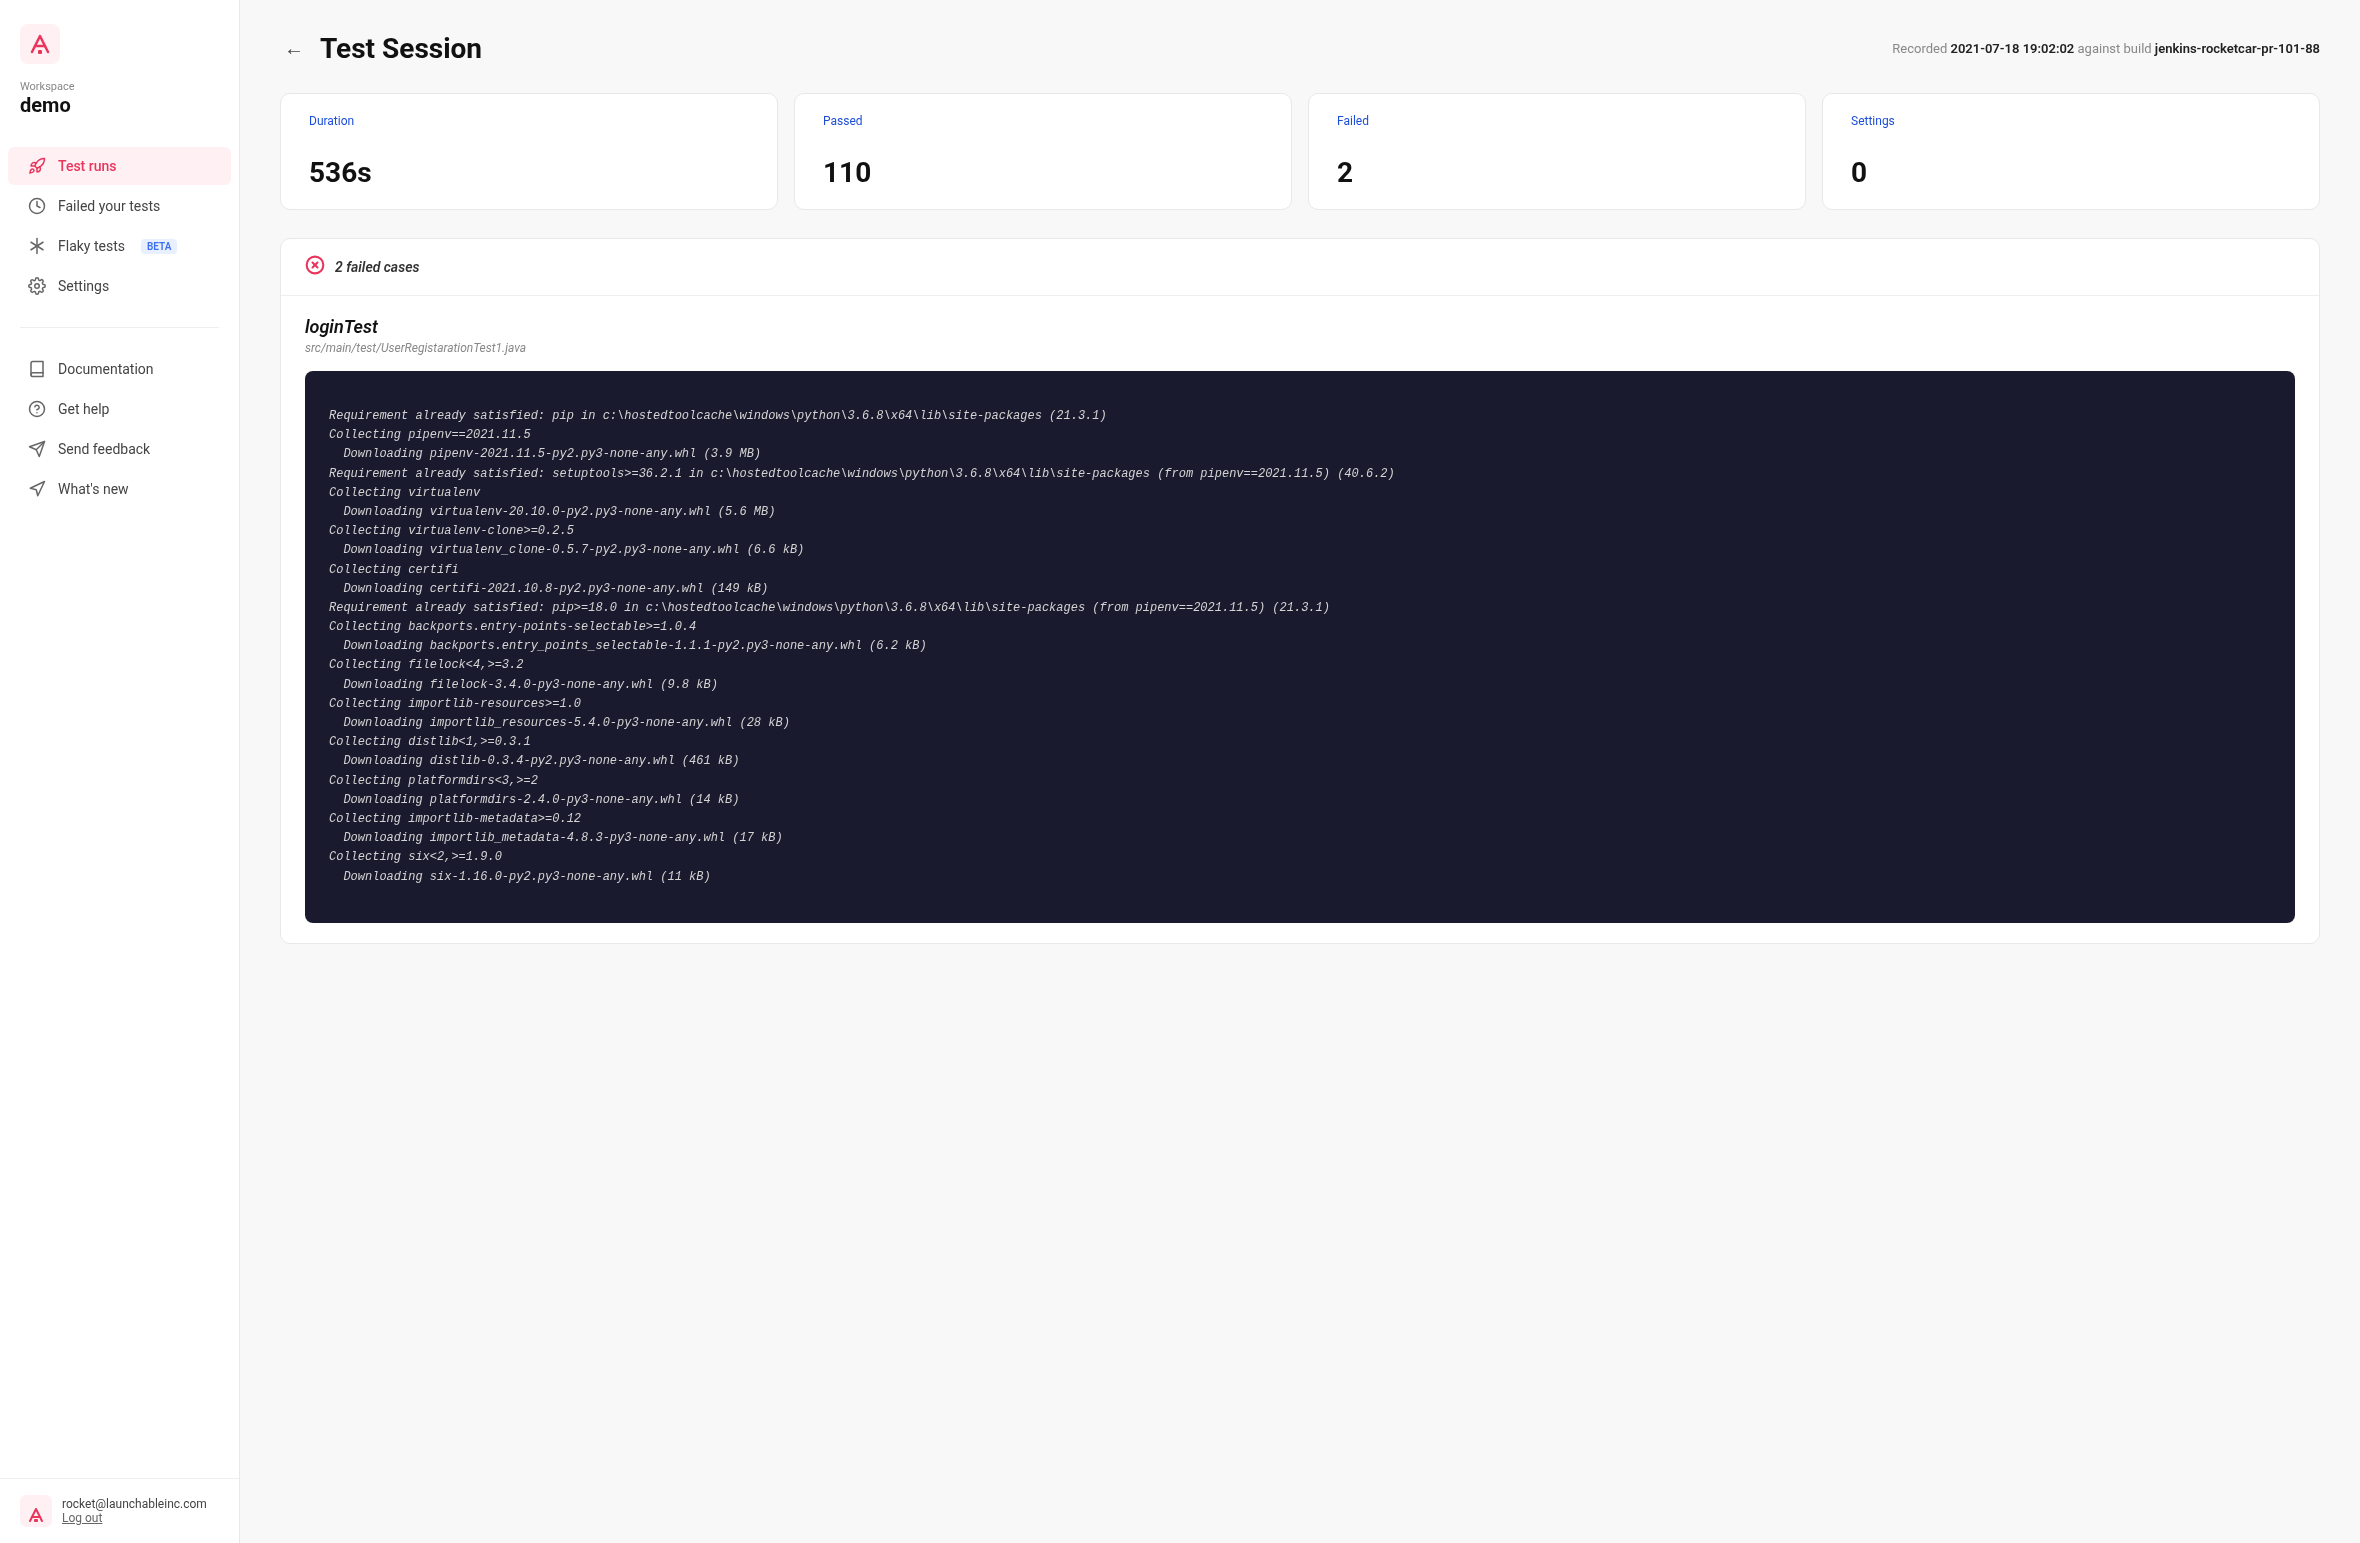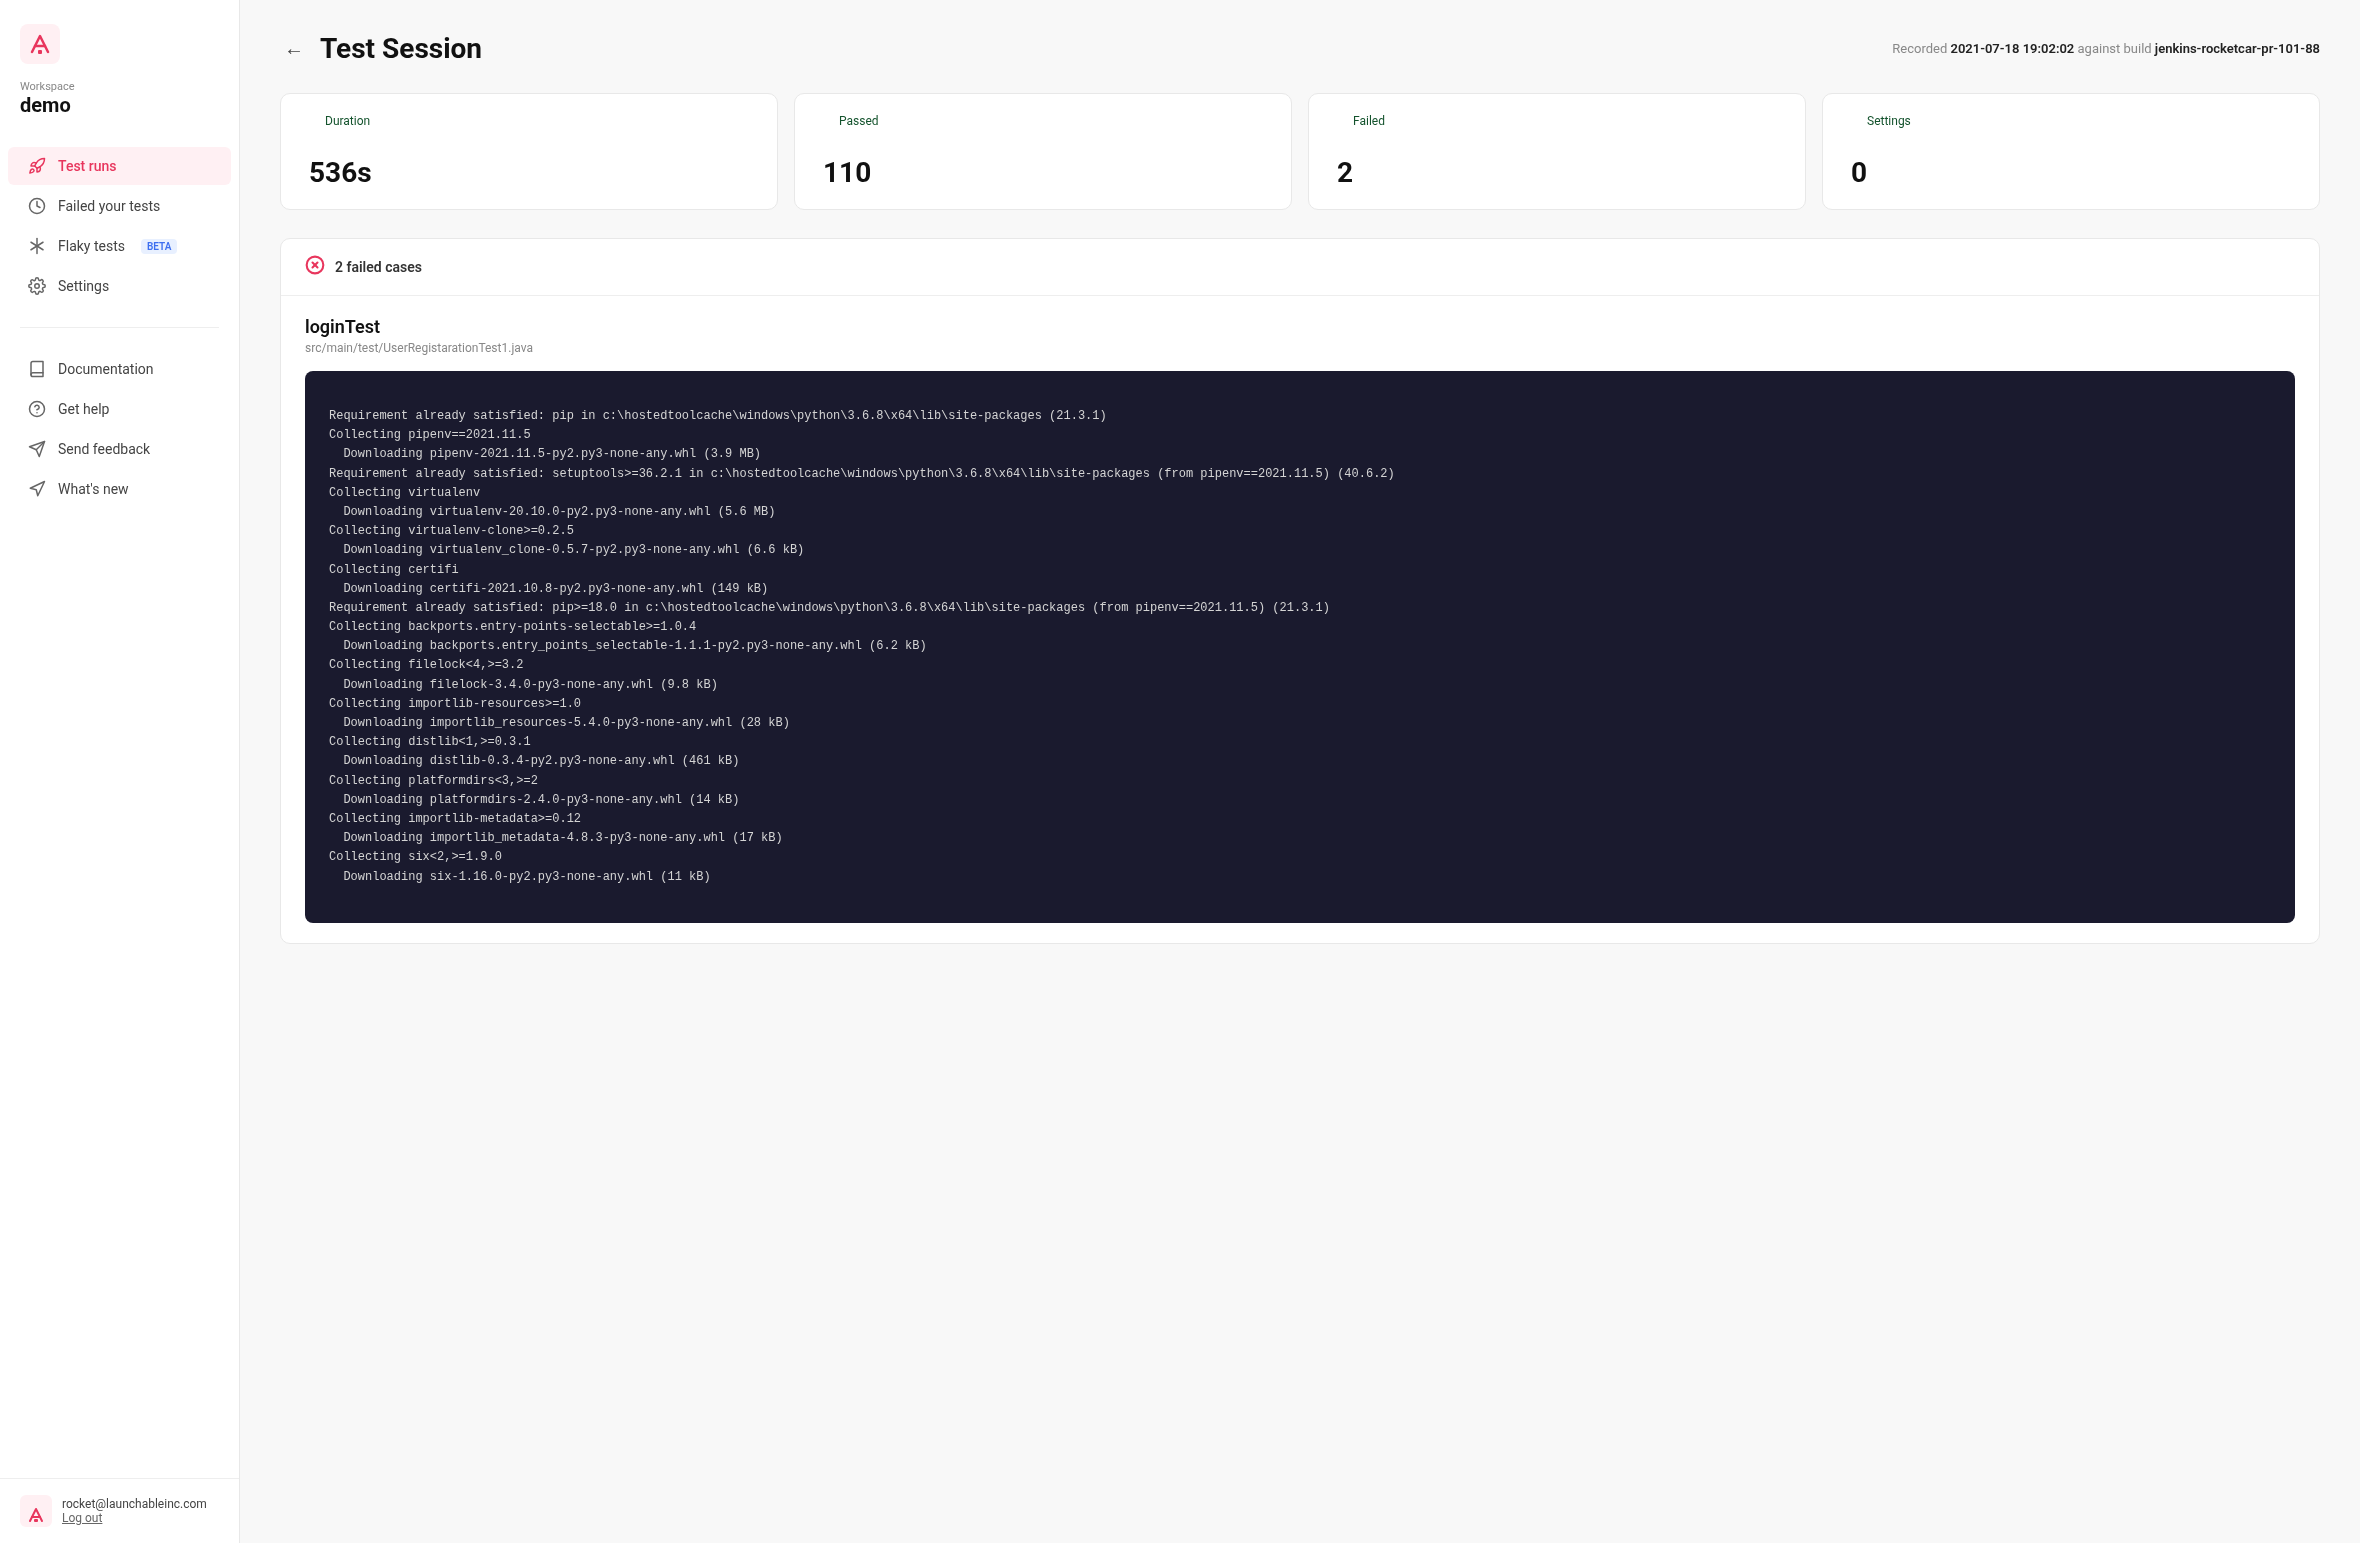--- a/index.html
+++ b/index.html
@@ -168,38 +168,38 @@
     .stat-card {
       background: #fff;
       border: 1px solid #e8e8e8;
       border-radius: 10px;
       padding: 20px 28px;
       flex: 1;
     }
 
     .stat-label {
       font-size: 12px;
-      color: #14532d;
+      color: #1d4ed8;
       margin-bottom: 8px;
-      margin-left: 16px;
     }
 
     .stat-value {
       font-size: 28px;
       font-weight: 700;
       color: #111;
       margin-top: 28px;
     }
 
     
     .failed-section {
       background: #fff;
       border: 1px solid #e8e8e8;
       border-radius: 10px;
       overflow: hidden;
+      font-style: italic;
     }
 
     .failed-header {
       display: flex;
       align-items: center;
       gap: 10px;
       padding: 16px 24px;
       border-bottom: 1px solid #eee;
     }
 

